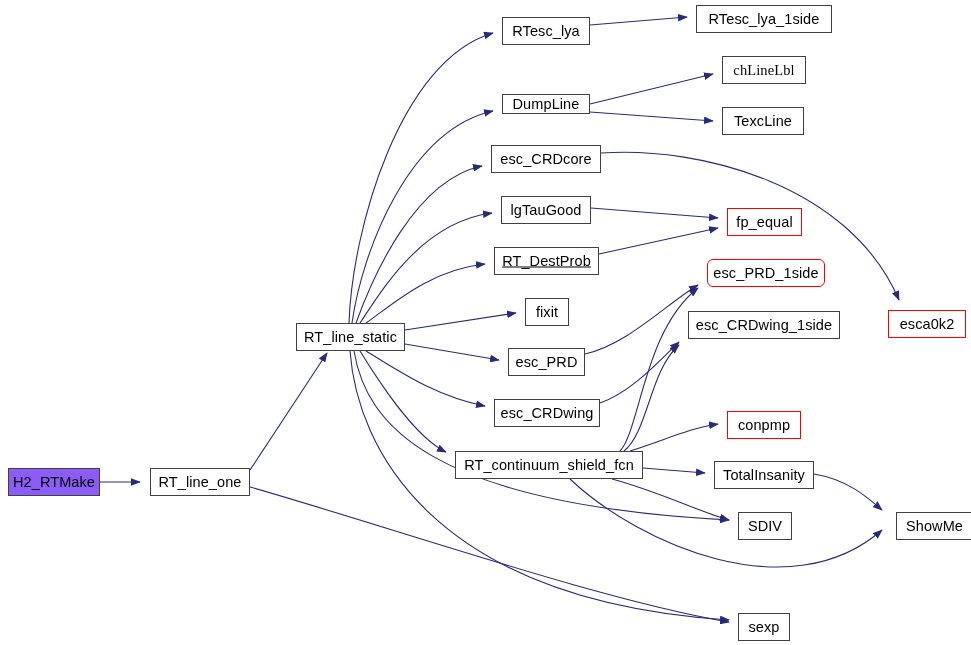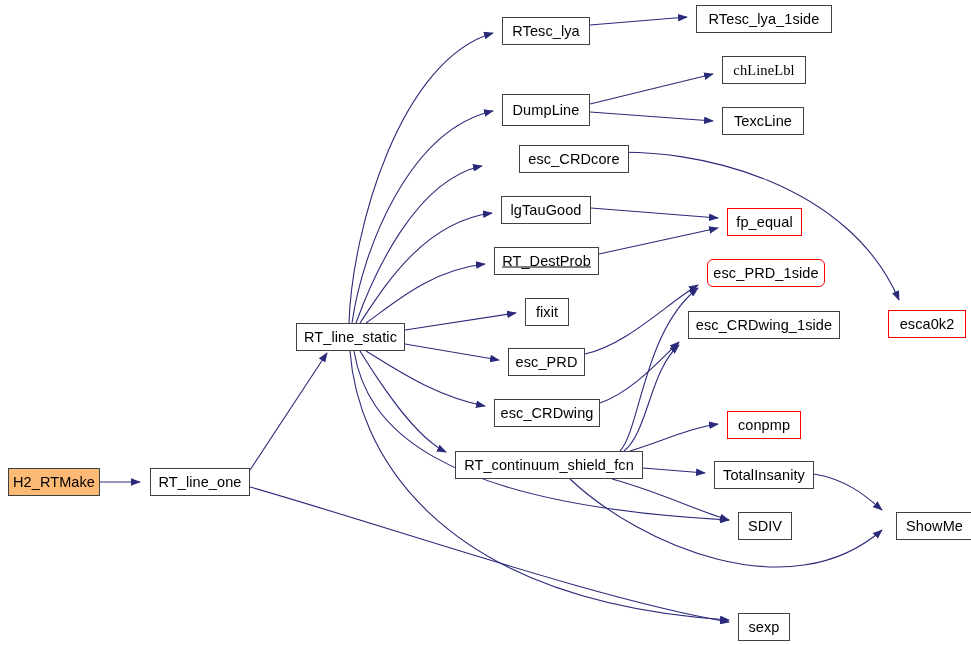--- a/index.html
+++ b/index.html
@@ -34,21 +34,21 @@
     justify-content: center;
     background: #ffffff;
     border: 1px solid #404040;
     font-size: 14.5px;
     line-height: 1;
     color: #000000;
     white-space: nowrap;
     letter-spacing: 0.1px;
   }
   .gnode.root {
-    background: #fdba74;
+    background: #8b5cf6;
     border-color: #404040;
   }
   .gnode.redborder {
     border: 1px solid #ff0000;
   }
   .gnode .lbl {
     display: block;
     padding: 0 6px;
     transform: translateY(-0.5px);
   }
@@ -104,30 +104,30 @@
       </div>
       <div class="gnode" style="left: 296px; top: 323px; width: 109px; height: 28px;">
         <span class="lbl">RT_line_static</span>
       </div>
       <div class="gnode" style="left: 502px; top: 17px; width: 88px; height: 28px;">
         <span class="lbl">RTesc_lya</span>
       </div>
       <div class="gnode" style="left: 696px; top: 5px; width: 136px; height: 28px;">
         <span class="lbl">RTesc_lya_1side</span>
       </div>
-      <div class="gnode" style="left: 502px; top: 94px; width: 88px; height: 32px;">
+      <div class="gnode" style="left: 502px; top: 94px; width: 88px; height: 20px;">
         <span class="lbl">DumpLine</span>
       </div>
       <div class="gnode" style="left: 722px; top: 56px; width: 84px; height: 28px; font-family: Liberation Serif, serif;">
         <span class="lbl">chLineLbl</span>
       </div>
       <div class="gnode" style="left: 722px; top: 107px; width: 82px; height: 28px;">
         <span class="lbl">TexcLine</span>
       </div>
-      <div class="gnode" style="left: 491px; top: 145px; width: 110px; height: 28px; margin-left: 28px;">
+      <div class="gnode" style="left: 491px; top: 145px; width: 110px; height: 28px;">
         <span class="lbl">esc_CRDcore</span>
       </div>
       <div class="gnode" style="left: 501px; top: 196px; width: 90px; height: 28px;">
         <span class="lbl">lgTauGood</span>
       </div>
       <div class="gnode redborder" style="left: 727px; top: 208px; width: 75px; height: 28px;">
         <span class="lbl">fp_equal</span>
       </div>
       <div class="gnode" style="left: 494px; top: 247px; width: 105px; height: 28px; text-decoration: underline;">
         <span class="lbl">RT_DestProb</span>

